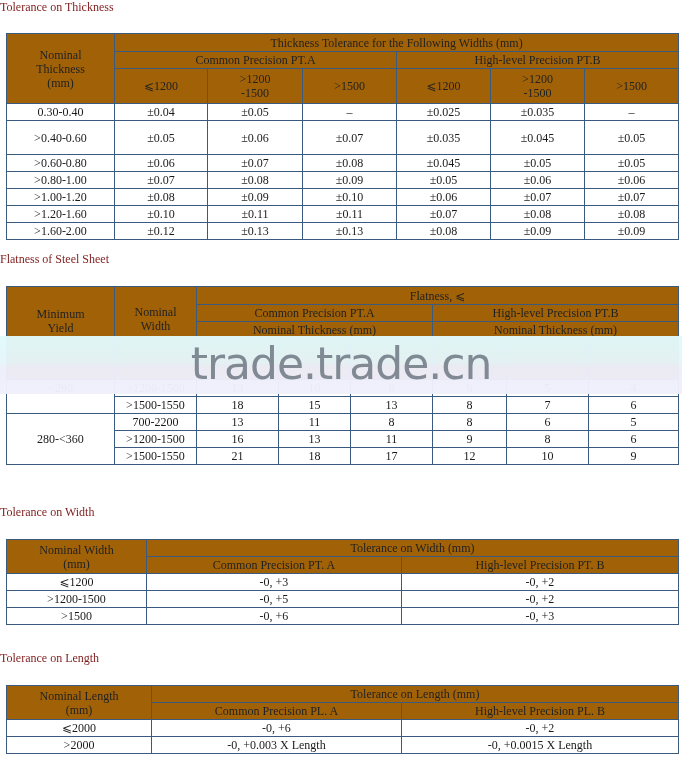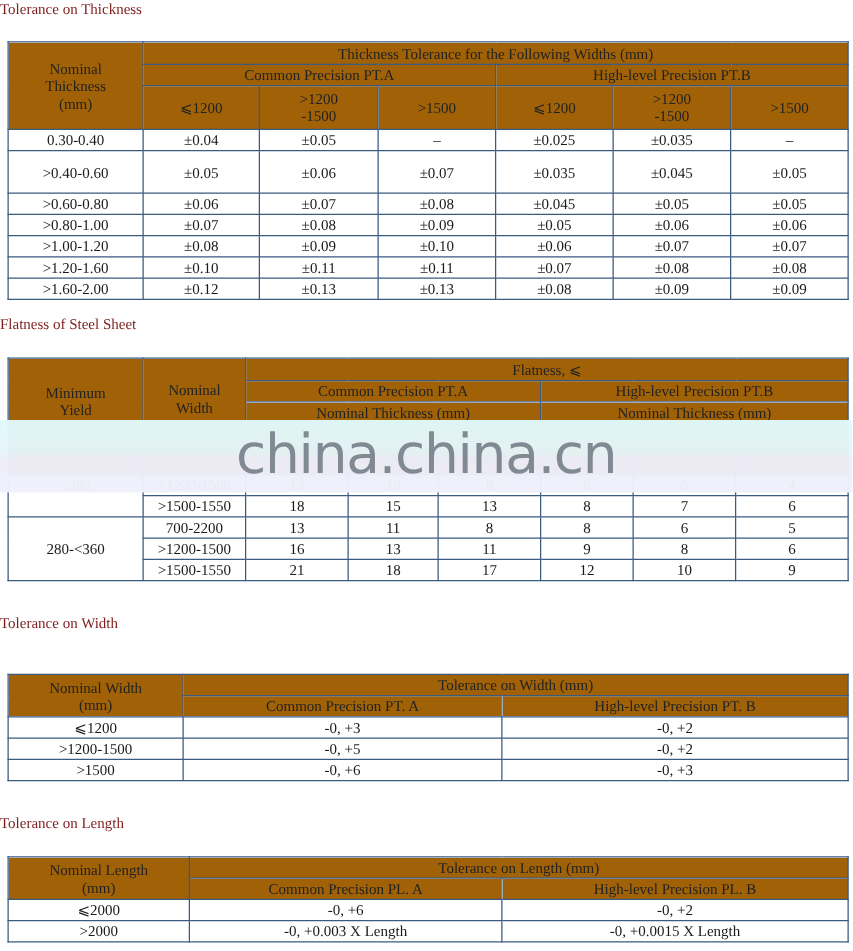--- a/index.html
+++ b/index.html
@@ -224,23 +224,23 @@
         <td class="bd">18</td>
         <td class="bd">17</td>
         <td class="bd">12</td>
         <td class="bd">10</td>
         <td class="bd">9</td>
       </tr>
     </tbody>
 </table>
 
 <div class="watermark-band"></div>
-<div class="watermark">china.china.cn</div>
-
-<div class="section-title" style="top:491px;">Tolerance on Width</div>
+<div class="watermark">trade.trade.cn</div>
+
+<div class="section-title" style="top:505px;">Tolerance on Width</div>
 
 <table class="spec" style="left:6px; top:539px; width:672px;">
   <colgroup>
       <col style="width:140px">
       <col style="width:255px">
       <col style="width:277px">
     </colgroup>
   <tbody>
       <tr style="height:17px;">
     <td class="hd" rowspan="2">

